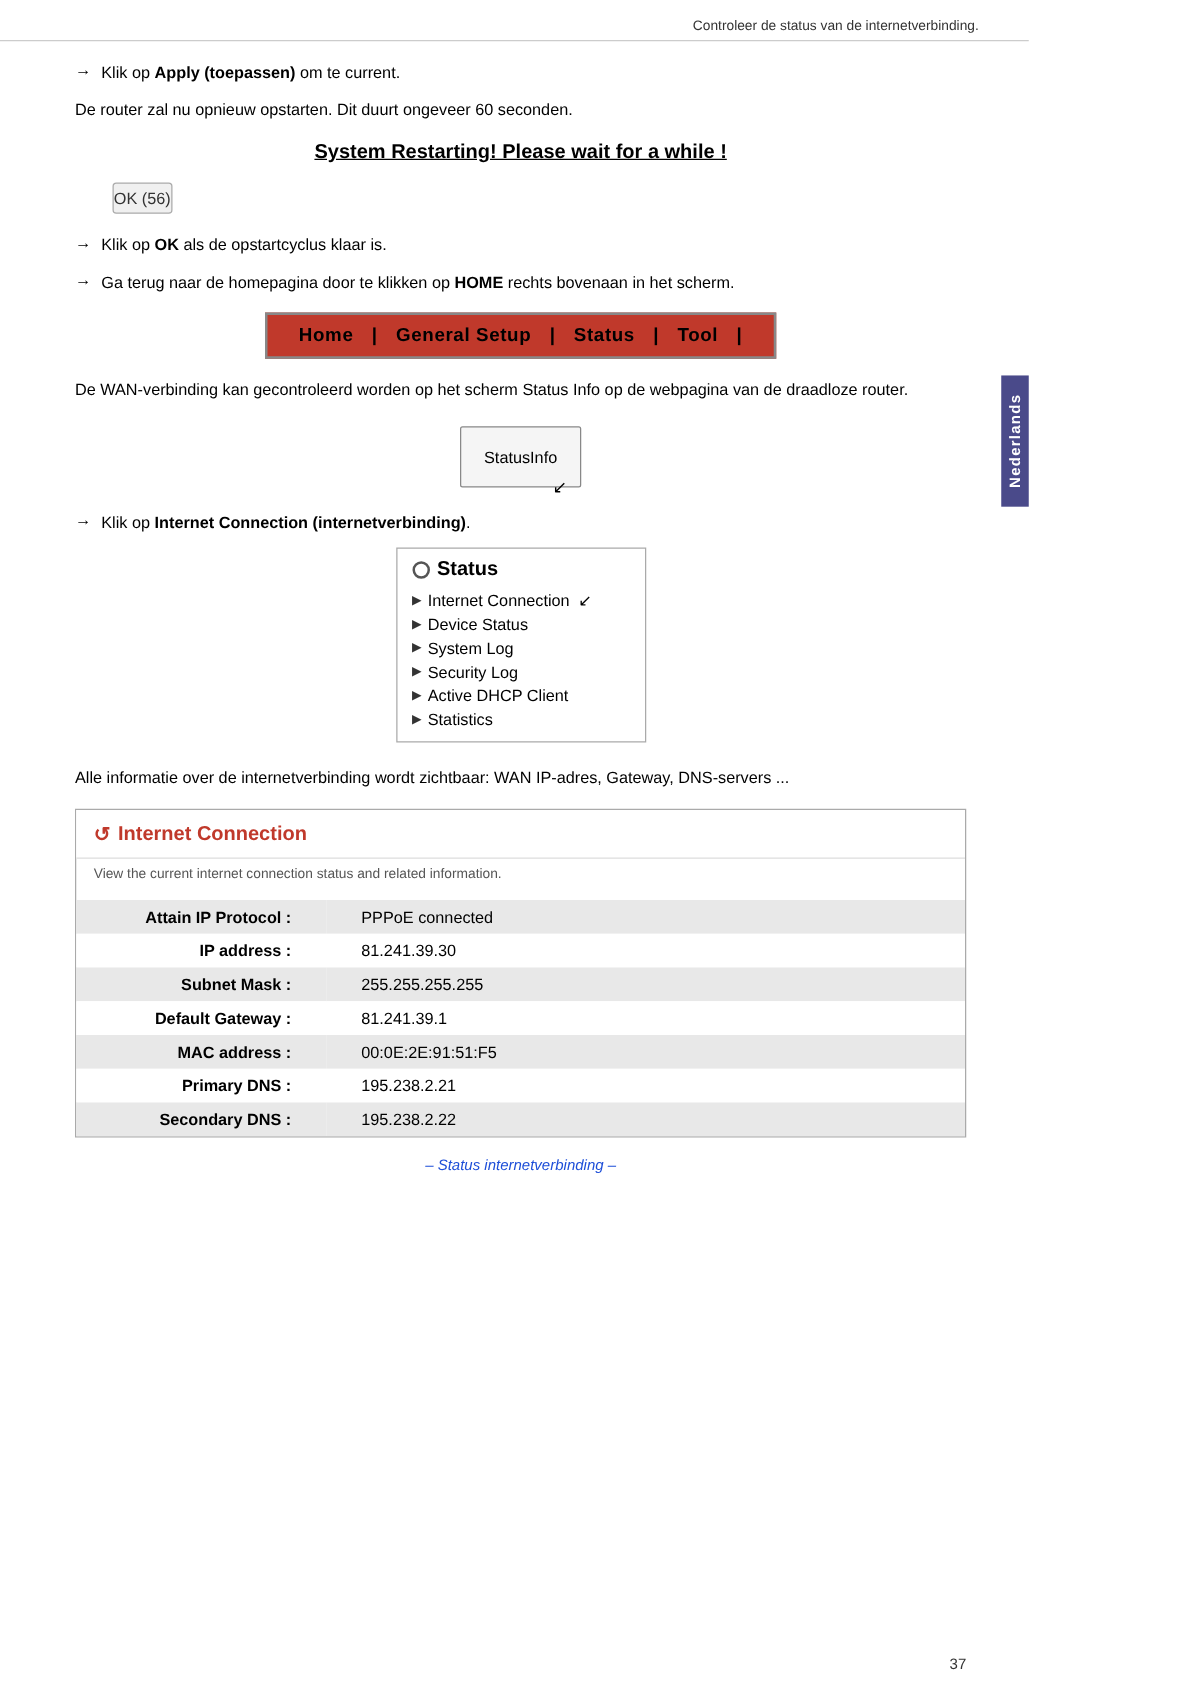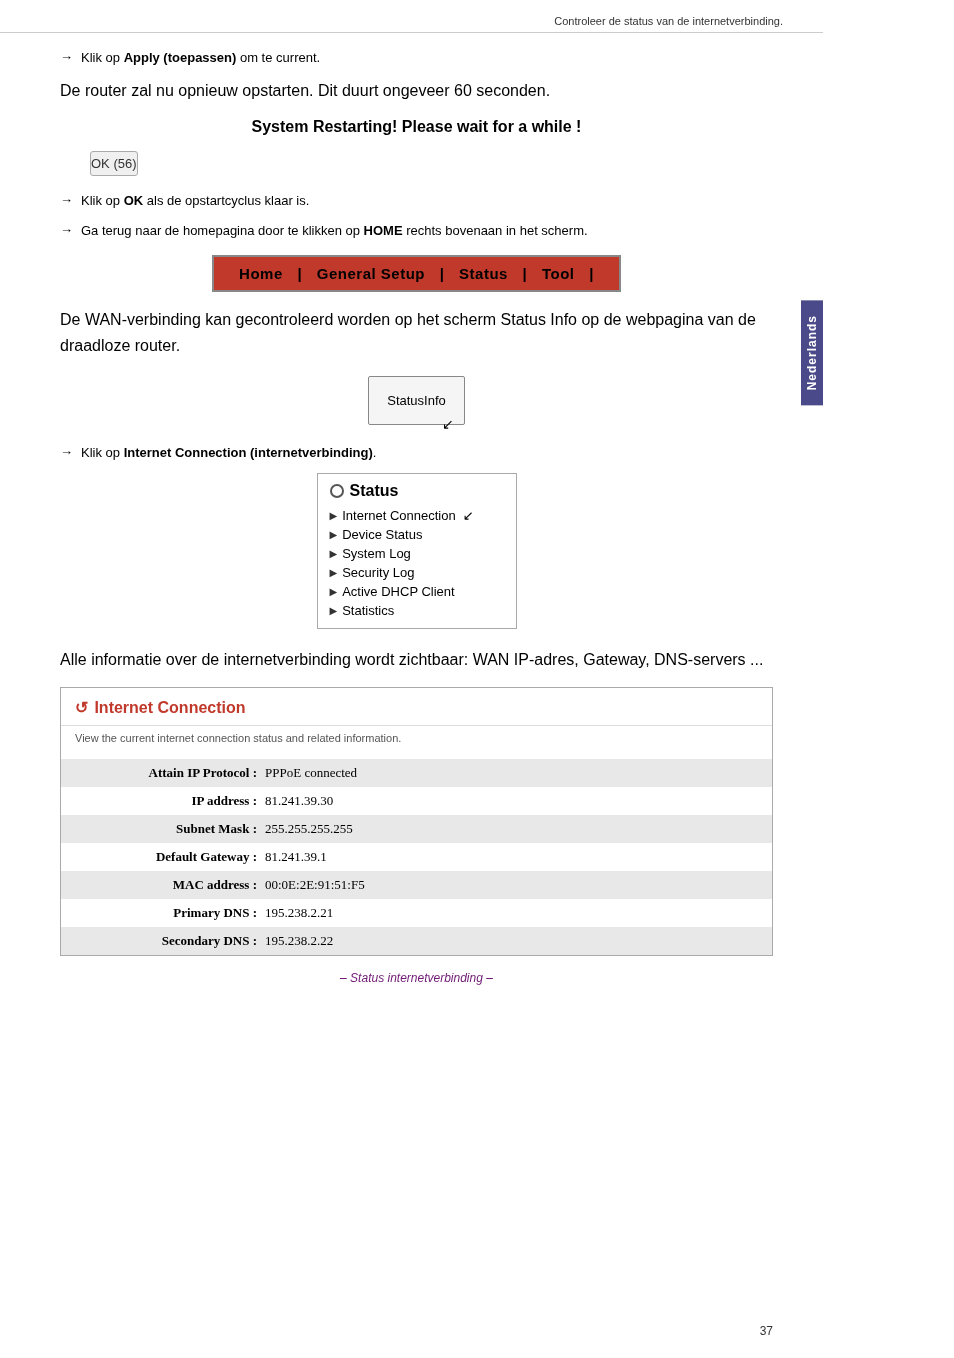--- a/index.html
+++ b/index.html
@@ -58,31 +58,32 @@
       margin-right: 8px;
       font-size: 13px;
       flex-shrink: 0;
     }
     .arrow-bullet p {
       font-size: 13px;
       line-height: 1.5;
     }
     
     .normal-para {
-      font-size: 16px;
+      font-size: 13px;
       line-height: 1.6;
       margin-bottom: 12px;
       padding-left: 0;
     }
     
     .restart-banner {
       text-align: center;
       font-size: 16px;
       font-weight: bold;
       margin: 15px 0;
+      text-decoration: underline;
     }
     
     .ok-button-img {
       display: flex;
       justify-content: flex-start;
       margin: 15px 0 15px 30px;
     }
     .ok-button-box {
       border: 1px solid #aaa;
       background: #f0f0f0;
@@ -213,41 +214,40 @@
       border-collapse: collapse;
       margin-top: 5px;
     }
     .inet-table tr:nth-child(odd) {
       background: #e8e8e8;
     }
     .inet-table tr:nth-child(even) {
       background: #fff;
     }
     .inet-table td {
-      padding: 6px 4px;
-      font-size: 13px;
-      font-family: Liberation Serif, serif;
+      padding: 6px 28px;
+      font-size: 13px;
     }
     .inet-table td:first-child {
       text-align: right;
       font-weight: bold;
       width: 200px;
       color: #000;
     }
     .inet-table td:last-child {
       text-align: left;
       color: #000;
     }
     
     .caption {
       text-align: center;
       font-style: italic;
       font-size: 12px;
       margin: 8px 0;
-      color: #701a75;
+      color: #1d4ed8;
     }
     
     .page-number {
       text-align: right;
       font-size: 12px;
       color: #333;
       position: absolute;
       bottom: 20px;
       right: 50px;
     }

